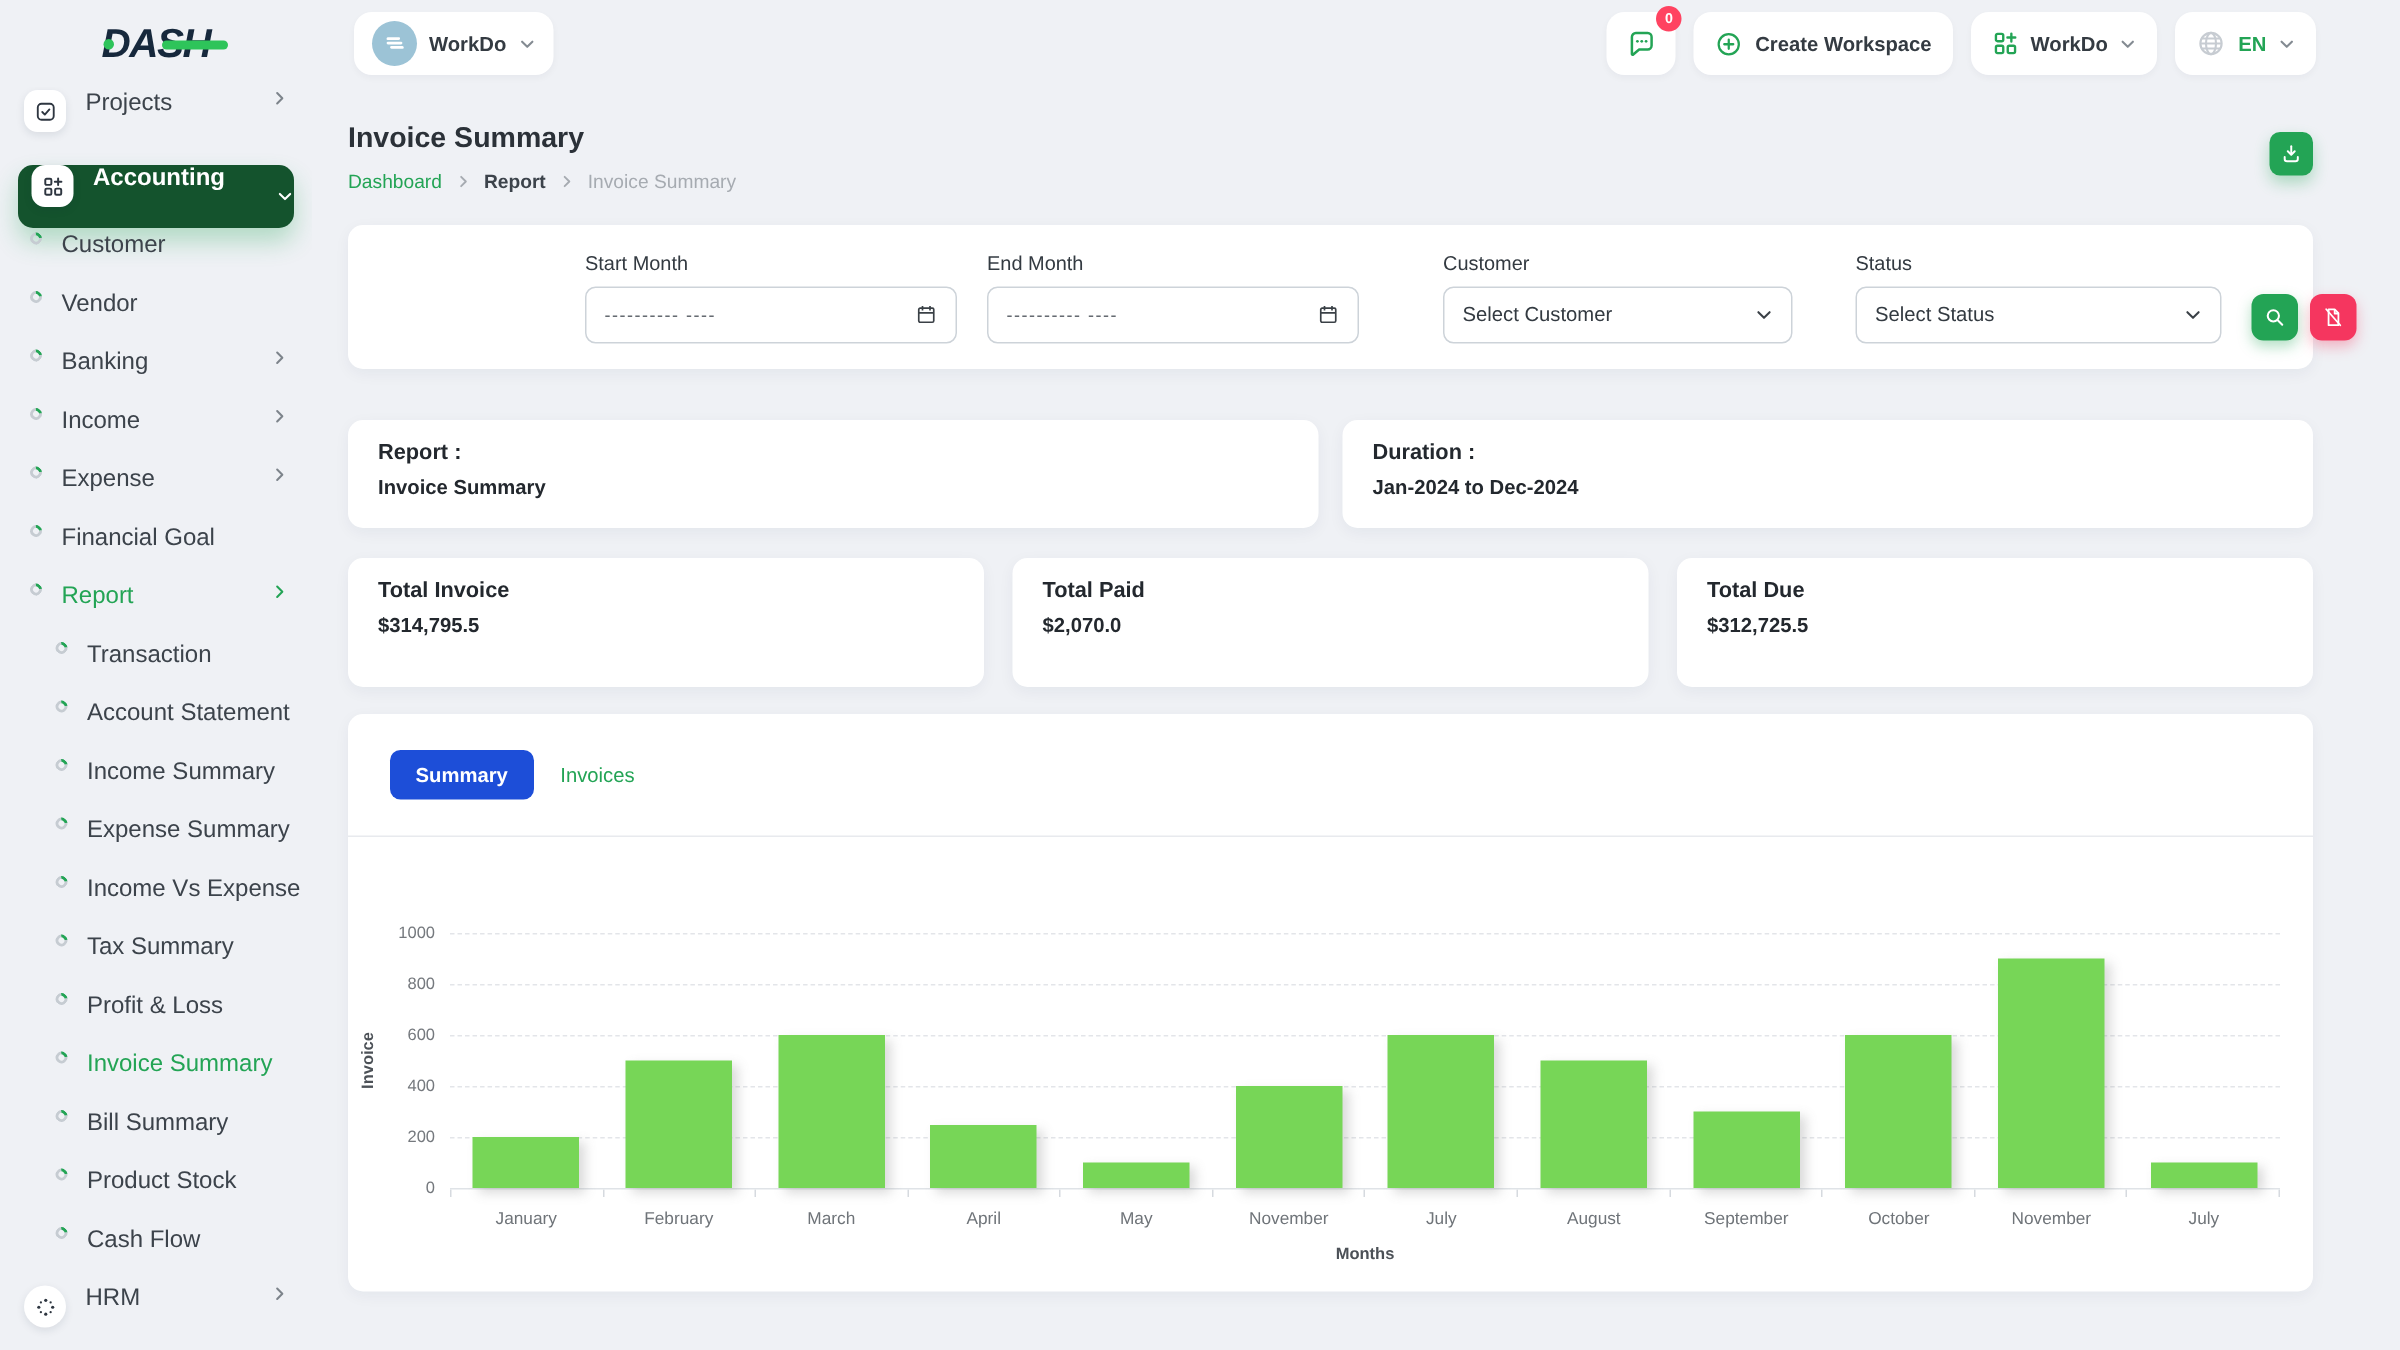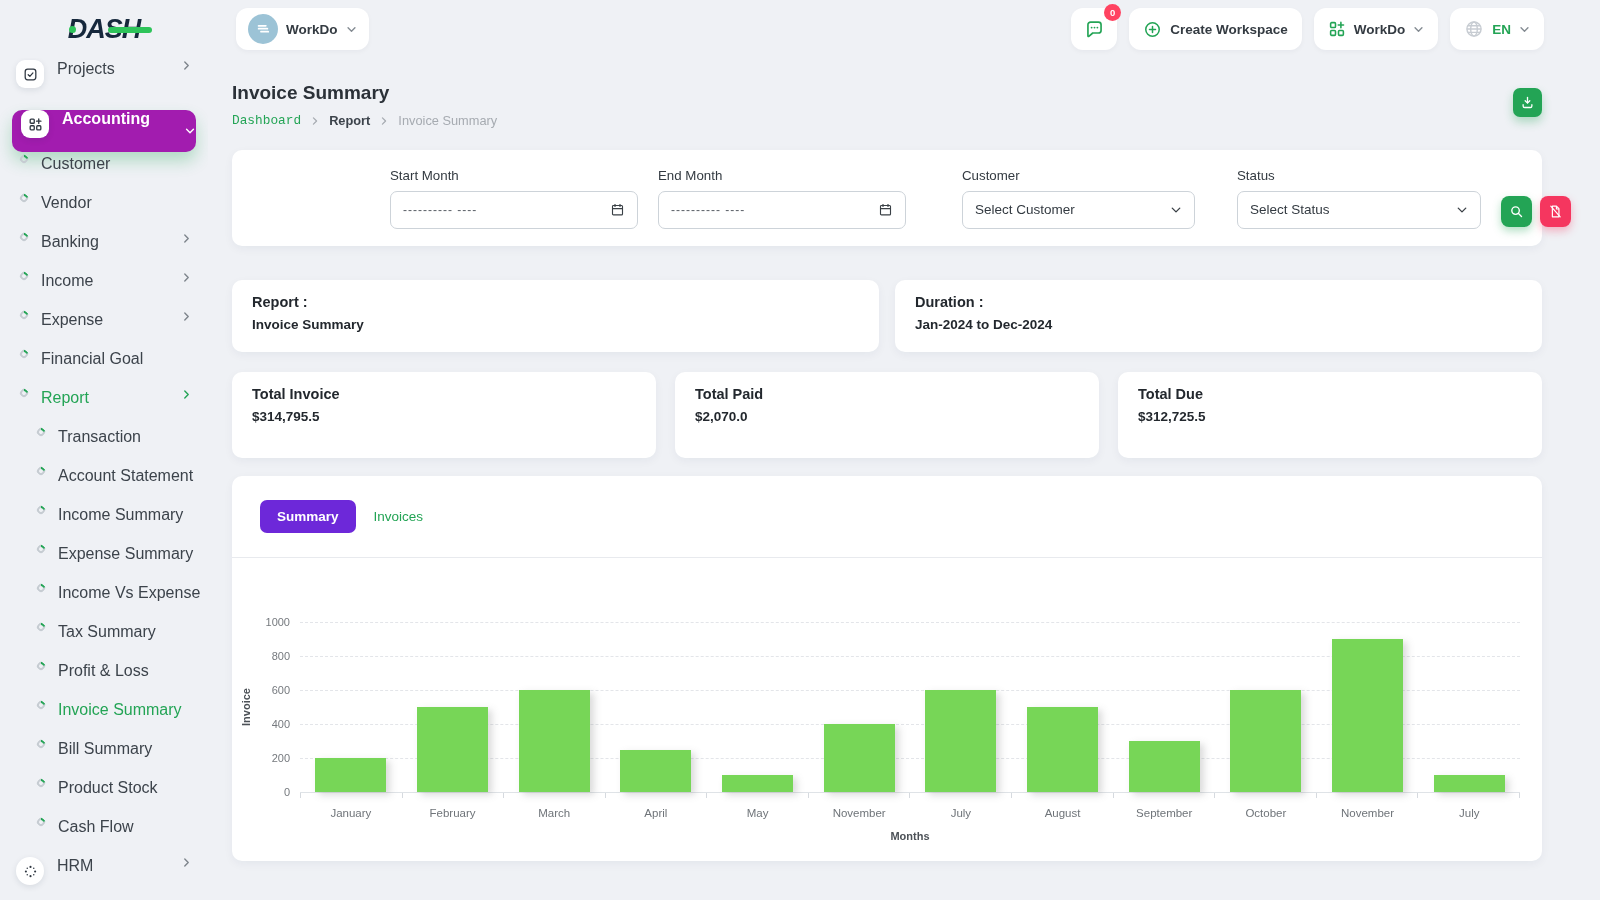--- a/index.html
+++ b/index.html
@@ -28,31 +28,31 @@
   .side-item { display:flex; height:39px; padding:0 16px 0 20px; font-size:16px; color:#3c434b; cursor:pointer; }
   .side-item .side-label { flex:1; margin-left:13px; white-space:nowrap; }
   .side-item.boxed { height:47px; padding-left:16px; }
   .side-item.sub { padding-left:37px; }
   .dot { width:8px; height:8px; border-radius:50%; border:2px solid #c6ccd2; border-top-color:#23a455; transform:rotate(40deg); flex:0 0 auto; }
   .icon-box { width:28px; height:28px; background:#fff; border-radius:9px; display:flex; align-items:center; justify-content:center; color:#2e3640; box-shadow:0 2px 6px rgba(20,40,60,.10); flex:0 0 auto; }
   .icon-box.circle { border-radius:50%; }
   .icon-box svg { width:15px; height:15px; }
   .chev { color:#7d848b; display:flex; }
   .chev.down { transform:rotate(90deg); }
-  .side-item.active { background:#a21caf; border-radius:10px; margin:3px 12px; height:42px; padding-left:9px; color:#fff; box-shadow:0 9px 16px rgba(35,164,85,.30); }
+  .side-item.active { background:#14532d; border-radius:10px; margin:3px 12px; height:42px; padding-left:9px; color:#fff; box-shadow:0 9px 16px rgba(35,164,85,.30); }
   .side-item.active .side-label { font-weight:700; }
   .side-item.active .chev { color:#fff; }
   .side-item.highlight { color:#23a455; }
   .side-item.highlight .chev { color:#23a455; }
   
   .main { position:absolute; left:208px; top:58px; right:0; bottom:0; padding:24px 58px 0 24px; }
   .header-row { display:flex; justify-content:space-between; align-items:flex-start; }
   .page-title { font-size:19px; font-weight:700; color:#2b3138; }
   .breadcrumb { margin-top:9px; display:flex; align-items:center; gap:9px; font-size:12.8px; }
-  .bc-link { color:#23a455; cursor:pointer;font-family:Liberation Mono, monospace; }
+  .bc-link { color:#23a455; cursor:pointer; }
   .bc-mid { color:#3c434b; font-weight:600; cursor:pointer; }
   .bc-current { color:#a6abb1; }
   .bc-sep { color:#a6abb1; display:flex; }
   .download-btn { width:29px; height:29px; margin-top:6px; background:#23a455; border:none; border-radius:7px; display:flex; align-items:center; justify-content:center; cursor:pointer; box-shadow:0 5px 10px rgba(35,164,85,.32); }
   .card { background:#fff; border-radius:10px; box-shadow:0 3px 10px rgba(25,42,70,.05); }
   
   .filter-card { margin-top:22px; height:96px; display:flex; align-items:center; padding:0 16px 0 158px; gap:20px; }
   .field { display:flex; flex-direction:column; }
   .field-label { font-size:13.3px; color:#333a41; margin-bottom:8px; }
   .control { height:38px; border:1px solid #cdd3d9; border-radius:7px; background:#fff; display:flex; align-items:center; justify-content:space-between; padding:0 12px; font-size:13.5px; color:#333a41; cursor:pointer; }
@@ -70,21 +70,21 @@
   .info-row { display:flex; gap:16px; margin-top:34px; }
   .info-card { flex:1; height:72px; padding:14px 20px; }
   .info-label { font-size:14.5px; font-weight:700; color:#23282e; }
   .info-value { font-size:13.5px; font-weight:700; color:#23282e; margin-top:7px; }
   .totals-row { display:flex; gap:19px; margin-top:20px; }
   .total-card { flex:1; height:86px; padding:14px 20px; }
   
   .chart-card { margin-top:18px; height:385px; }
   .tabs { padding:24px 0 0 28px; display:flex; align-items:center; gap:18px; }
   .tab { font-size:13.5px; cursor:pointer; }
-  .tab.active { background:#6d28d9; color:#fff; font-weight:600; padding:9px 17px; border-radius:7px; }
+  .tab.active { background:#1d4ed8; color:#fff; font-weight:600; padding:9px 17px; border-radius:7px; }
   .tab.link { color:#23a455; }
   .tabs-divider { height:1px; background:#e8eaee; margin-top:24px; }
   .chart-area { position:relative; margin:64px 22px 0 68px; }
   .plot { position:relative; height:171px; border-bottom:1px solid #dfe3e7; }
   .gridline { position:absolute; left:0; right:0; height:0; border-top:1px dashed #e3e5e9; }
   .ytick { position:absolute; right:calc(100% + 10px); transform:translateY(-50%); font-size:11px; color:#75797e; }
   .y-axis-label { position:absolute; left:-62px; top:0; height:100%; width:16px; display:flex; align-items:center; justify-content:center; }
   .y-axis-label span { transform:rotate(-90deg); font-size:11px; font-weight:700; color:#4c5157; white-space:nowrap; }
   .bars { position:absolute; left:0; right:0; top:0; bottom:0; display:flex; align-items:flex-end; }
   .bar-slot { flex:1; height:100%; display:flex; justify-content:center; align-items:flex-end; }

